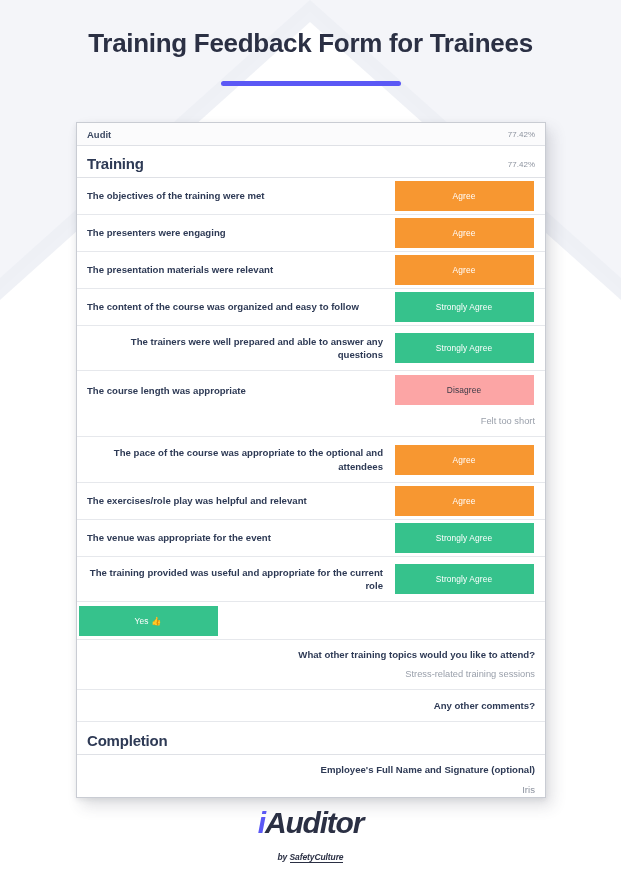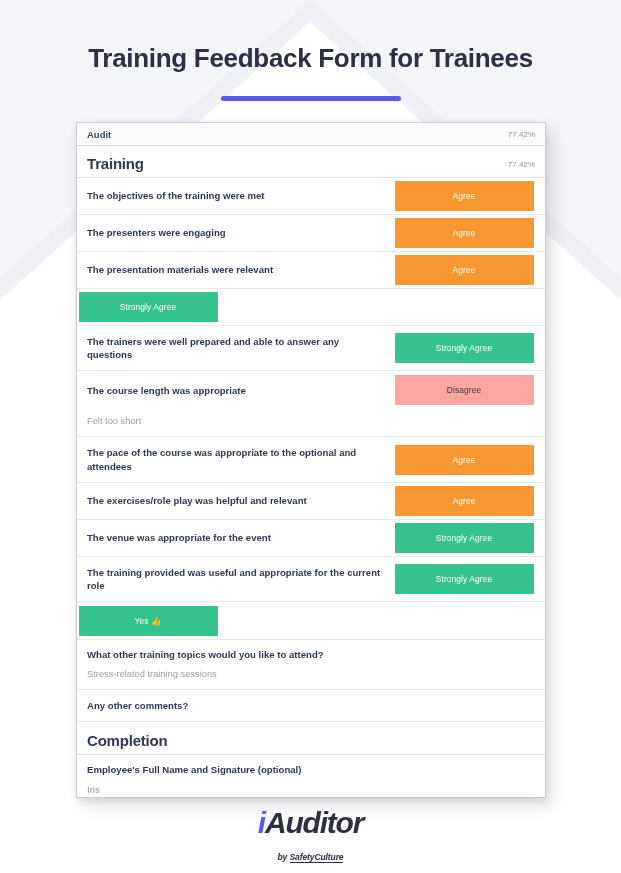--- a/index.html
+++ b/index.html
@@ -23,21 +23,21 @@
   }
   #bg-chevron {
     position: absolute;
     left: 0; top: 0; width: 621px; height: 873px;
   }
 
   
   #header {
     position: relative;
     z-index: 2;
-    padding-top: 44px;
+    padding-top: 29px;
     text-align: center;
   }
   #page-title {
     font-size: 26px;
     font-weight: bold;
     color: #2b3044;
     letter-spacing: -0.3px;
     line-height: 1.15;
     margin: 0;
   }
@@ -56,20 +56,21 @@
     z-index: 2;
     background: #ffffff;
     border: 1px solid #c9ccd3;
     box-shadow: 6px 8px 14px rgba(60,64,80,.16), 0 2px 5px rgba(60,64,80,.10);
     overflow: hidden;
   }
   #doc-card-inner {
     position: absolute;
     inset: 0;
     padding: 0 0 16px 0;
+    text-align: right;
   }
 
   
   #audit-bar {
     display: flex;
     align-items: center;
     justify-content: space-between;
     padding: 6px 10px 5px 10px;
     border-bottom: 1px solid #dfe1e6;
     background: #fbfbfc;
@@ -238,20 +239,21 @@
     </div>
 
     <div class="qrow">
       <div class="qtext">The presentation materials were relevant</div>
       <div class="answer-wrap">
         <div class="answer-pill agree">Agree</div>
       </div>
     </div>
 
     <div class="qrow">
+      <div class="qtext">The content of the course was organized and easy to follow</div>
       <div class="answer-wrap">
         <div class="answer-pill strongly-agree">Strongly Agree</div>
       </div>
     </div>
 
     <div class="qrow" style="min-height:42px">
       <div class="qtext">The trainers were well prepared and able to answer any questions</div>
       <div class="answer-wrap">
         <div class="answer-pill strongly-agree">Strongly Agree</div>
       </div>

